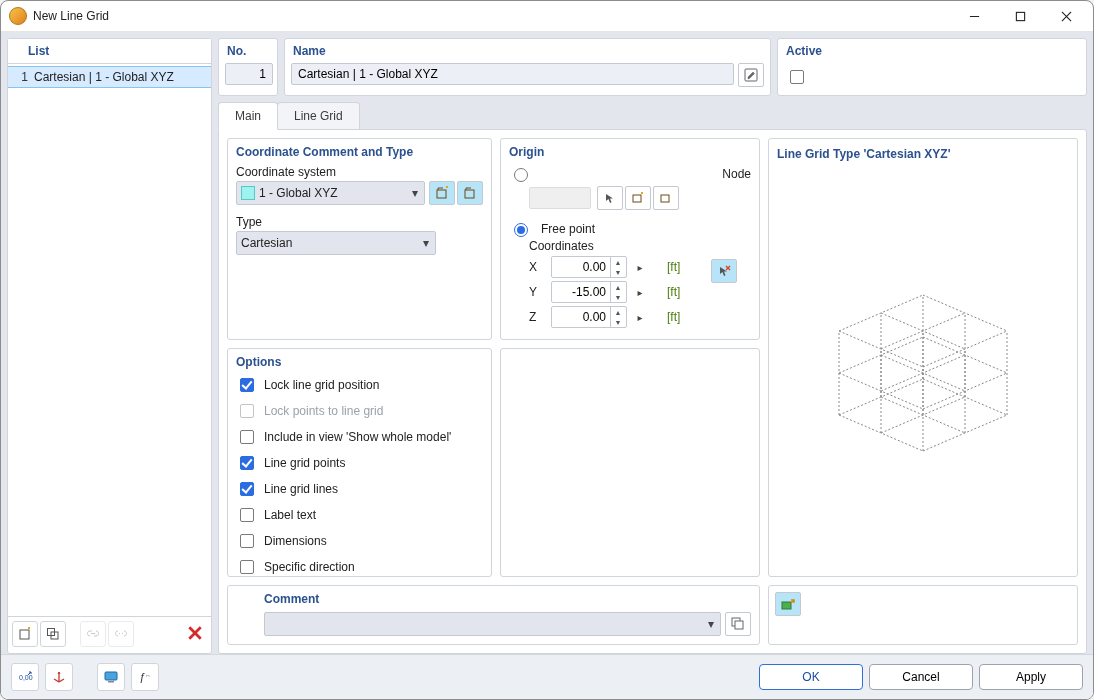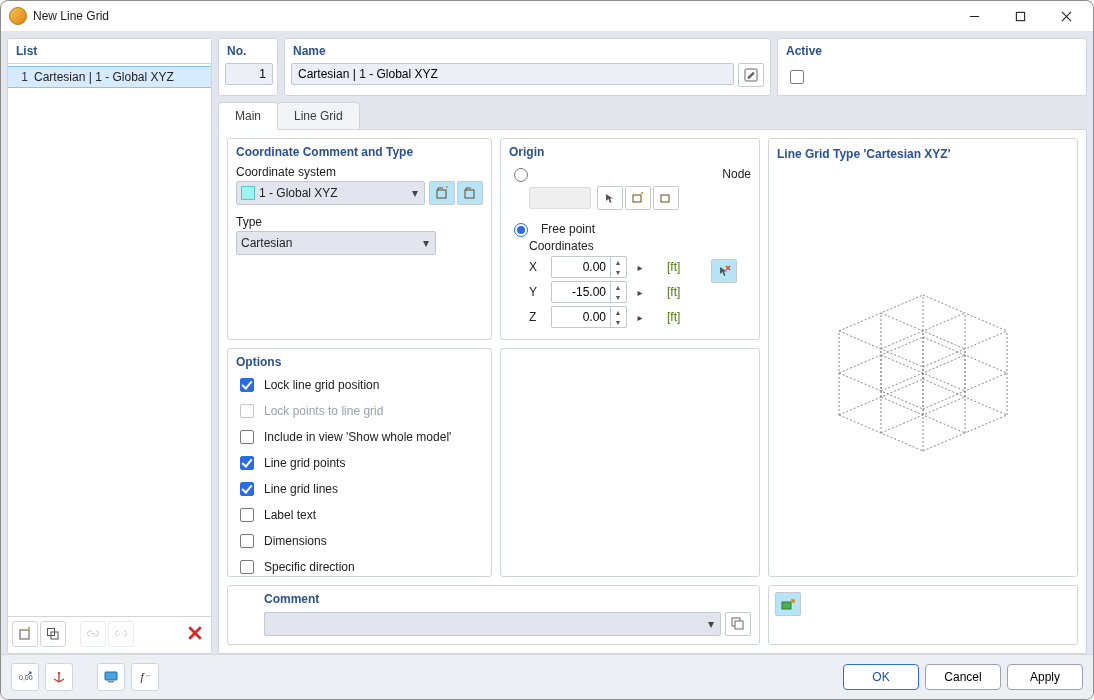--- a/index.html
+++ b/index.html
@@ -35,21 +35,21 @@
   .titlebar .spacer{flex:1;}
   .win-ctrl{display:flex;gap:0;}
   .win-btn{width:46px;height:30px;display:flex;align-items:center;justify-content:center;}
   .win-btn svg{width:11px;height:11px;stroke:#222;stroke-width:1.2;fill:none;}
   
   .body{
     flex:1;display:grid;grid-template-columns:205px 1fr;grid-template-rows:1fr; padding:6px 6px 0 6px;gap:6px;background:#e3e6ec;min-height:0;
   }
   .left-col{display:flex;flex-direction:column;gap:6px;min-height:0;}
   .panel{background:#fff;border:1px solid var(--panel-border);border-radius:3px;}
-  .panel-header{color:var(--panel-header);font-weight:600;padding:5px 8px;border-bottom:1px solid var(--panel-border);background:#fff;}
+  .panel-header{color:var(--panel-header);font-weight:600;padding:5px 20px;border-bottom:1px solid var(--panel-border);background:#fff;}
   .list-body{flex:1;overflow:auto;padding:2px 0;}
   .list-row{padding:3px 8px;display:flex;gap:6px;}
   .list-row.selected{background:#d6ebff;border:1px solid #8bc3f0;border-left:none;border-right:none;}
   .list-row .idx{width:12px;text-align:right;color:#333;}
   .left-toolbar{display:flex;gap:2px;padding:4px 4px 6px;background:transparent;}
   .tbtn{width:24px;height:24px;border:1px solid var(--panel-border);border-radius:3px;background:#fff;display:flex;align-items:center;justify-content:center;}
   .tbtn.disabled{opacity:.45;}
   .tbtn.danger svg{stroke:#d42a2a;}
   .right-col{display:flex;flex-direction:column;min-height:0;}
   .top-row{display:grid;grid-template-columns:60px 1fr 310px;gap:6px;}
@@ -95,21 +95,21 @@
   .opt-row.disabled{color:var(--disabled);}
   .preview-panel{grid-column:3;grid-row:1 / span 3;border:1px solid var(--panel-border);border-radius:3px;padding:8px;display:flex;flex-direction:column;}
   .preview-title{color:var(--panel-header);font-weight:600;margin-bottom:6px;}
   .preview-canvas{flex:1;display:flex;align-items:center;justify-content:center;}
   .comment-panel{grid-column:1 / span 2;}
   .comment-row{display:flex;gap:4px;align-items:center;}
   .extra-panel{grid-column:3;grid-row:4;border:1px solid var(--panel-border);border-radius:3px;padding:6px;display:flex;}
   
   .footer{height:44px;display:flex;align-items:center;padding:0 10px;gap:6px;background:#eceff3;border-top:1px solid #d4d8dd;}
   .footer .spacer{flex:1;}
-  .footer .btn{width:76px;height:26px;border:1px solid var(--btn-border);border-radius:4px;background:#fff;font:inherit;}
+  .footer .btn{width:104px;height:26px;border:1px solid var(--btn-border);border-radius:4px;background:#fff;font:inherit;}
   .footer .btn.primary{border:1.5px solid var(--ok-blue);color:#1e4ea1;}
   .footer .tbtn{width:26px;height:26px;}
   .disabled-input{background:#efefef;border:1px solid #dcdcdc;height:20px;width:60px;border-radius:2px;}
   .ml-auto{margin-left:auto;}
   .mini-icon{width:24px;height:22px;}
   .hl{background:var(--icon-highlight) !important;}
   .node-tools{display:flex;gap:2px;margin-left:6px;}
 </style>
 </head>
 <body>

